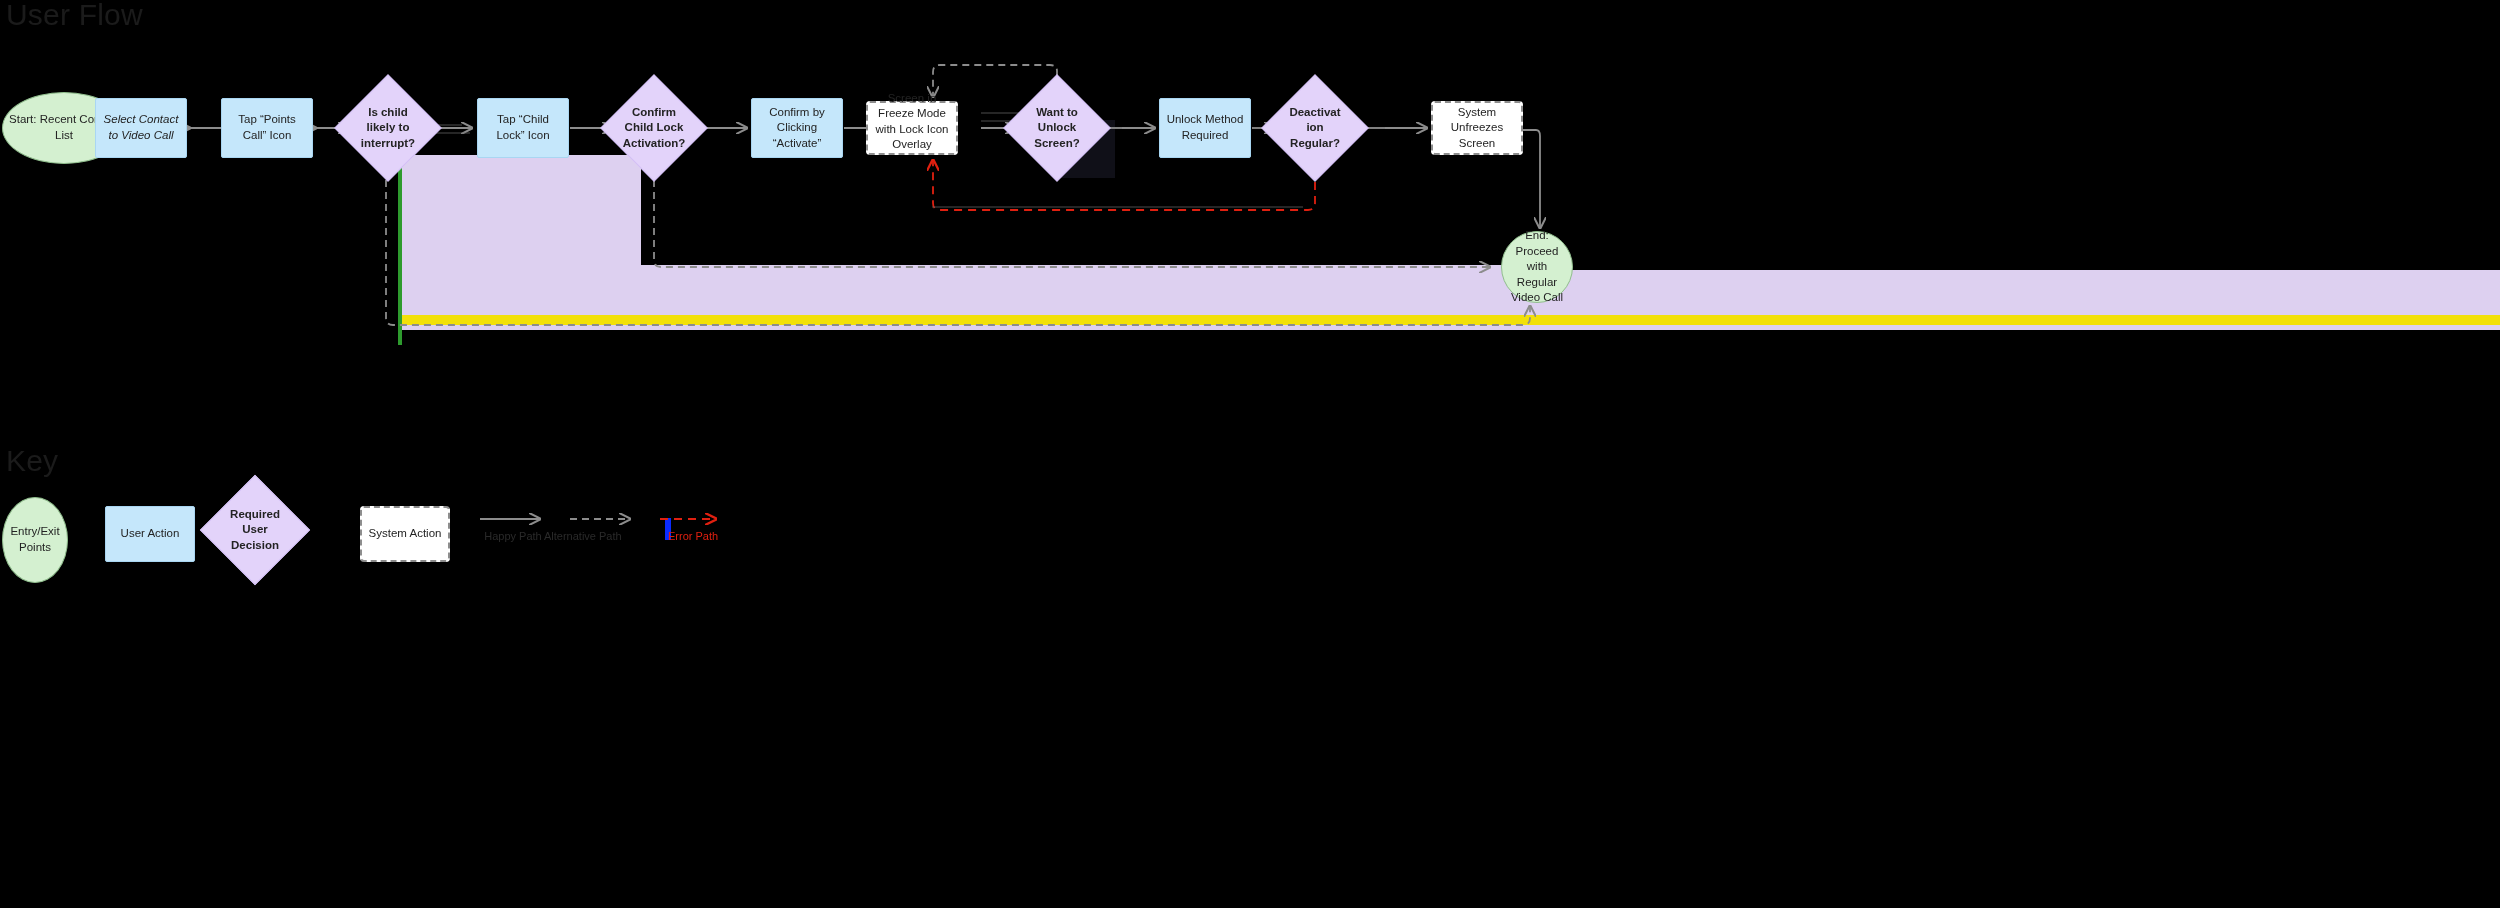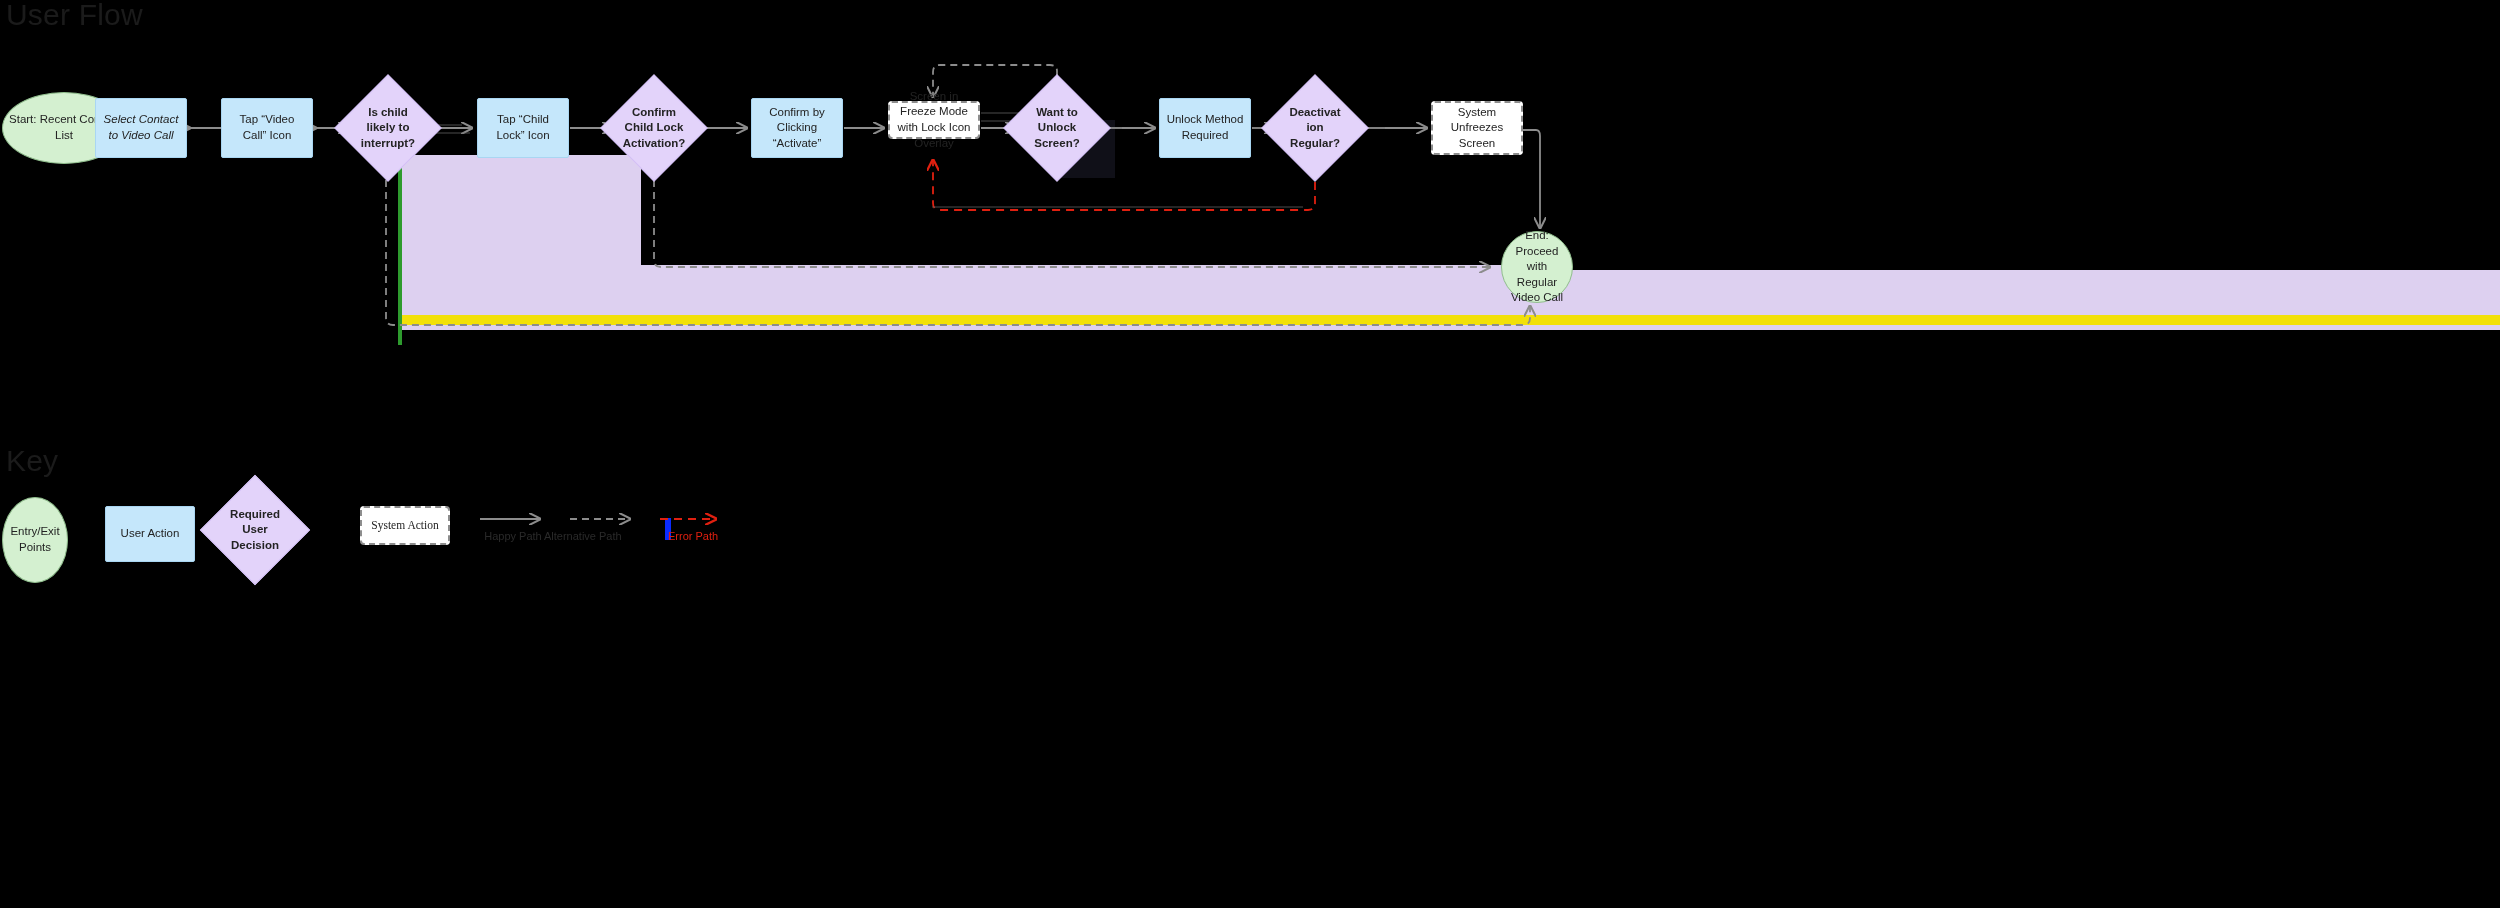--- a/index.html
+++ b/index.html
@@ -123,42 +123,42 @@
 
   <div class="node terminator" id="n-start" style="left:2px; top:92px; width:124px; height:72px;">
     <span class="label">Start: Recent Contact List</span>
   </div>
 
   <div class="node action" id="n-select" style="left:95px; top:98px; width:92px; height:60px;font-style:italic;">
     <span class="label">Select Contact to Video Call</span>
   </div>
 
   <div class="node action" id="n-tapvideo" style="left:221px; top:98px; width:92px; height:60px;">
-    <span class="label">Tap “Video Call” Icon</span>
+    <span class="label">Tap “Points Call” Icon</span>
   </div>
 
   <div class="node decision" id="n-ischild" style="left:350px; top:90px; width:76px; height:76px;">
     <span class="diamond-bg"></span>
     <span class="label">Is child likely to interrupt?</span>
   </div>
 
   <div class="node action" id="n-tapchildlock" style="left:477px; top:98px; width:92px; height:60px;">
     <span class="label">Tap “Child Lock” Icon</span>
   </div>
 
   <div class="node decision" id="n-confirmlock" style="left:616px; top:90px; width:76px; height:76px;">
     <span class="diamond-bg"></span>
     <span class="label">Confirm Child Lock Activation?</span>
   </div>
 
   <div class="node action" id="n-activate" style="left:751px; top:98px; width:92px; height:60px;">
     <span class="label">Confirm by Clicking “Activate”</span>
   </div>
 
-  <div class="node system" id="n-freeze" style="left:888px; top:101px; width:92px; height:38px;">
+  <div class="node system" id="n-freeze" style="left:866px; top:101px; width:92px; height:54px;align-items:flex-end;">
     <span class="label">Screen in Freeze Mode with Lock Icon Overlay</span>
   </div>
 
   <div class="node decision" id="n-wantunlock" style="left:1019px; top:90px; width:76px; height:76px;">
     <span class="diamond-bg"></span>
     <span class="label">Want to Unlock Screen?</span>
   </div>
 
   <div class="node action" id="n-unlockmethod" style="left:1159px; top:98px; width:92px; height:60px;">
     <span class="label">Unlock Method Required</span>
@@ -249,21 +249,21 @@
 
   <div class="node action" id="l-useraction" style="left:105px; top:506px; width:90px; height:56px;">
     <span class="label">User Action</span>
   </div>
 
   <div class="node decision" id="l-decision" style="left:216px; top:491px; width:78px; height:78px;align-items:center;">
     <span class="diamond-bg"></span>
     <span class="label">Required User Decision</span>
   </div>
 
-  <div class="node system" id="l-system" style="left:360px; top:506px; width:90px; height:39px;font-family:Liberation Serif, serif;">
+  <div class="node system" id="l-system" style="left:360px; top:506px; width:90px; height:56px;">
     <span class="label">System Action</span>
   </div>
 
   <svg class="edge" id="legend-paths" width="300" height="60" style="left:470px; top:500px;">
     <defs>
       <marker id="lg-arrow-gray" viewBox="0 0 10 10" refX="9" refY="5" markerWidth="7" markerHeight="7" orient="auto-start-reverse">
         <path d="M 0 0 L 10 5 L 0 10" fill="none" stroke="#8c8c8c" stroke-width="1.6"></path>
       </marker>
       <marker id="lg-arrow-red" viewBox="0 0 10 10" refX="9" refY="5" markerWidth="7" markerHeight="7" orient="auto-start-reverse">
         <path d="M 0 0 L 10 5 L 0 10" fill="none" stroke="#e02010" stroke-width="1.8"></path>

